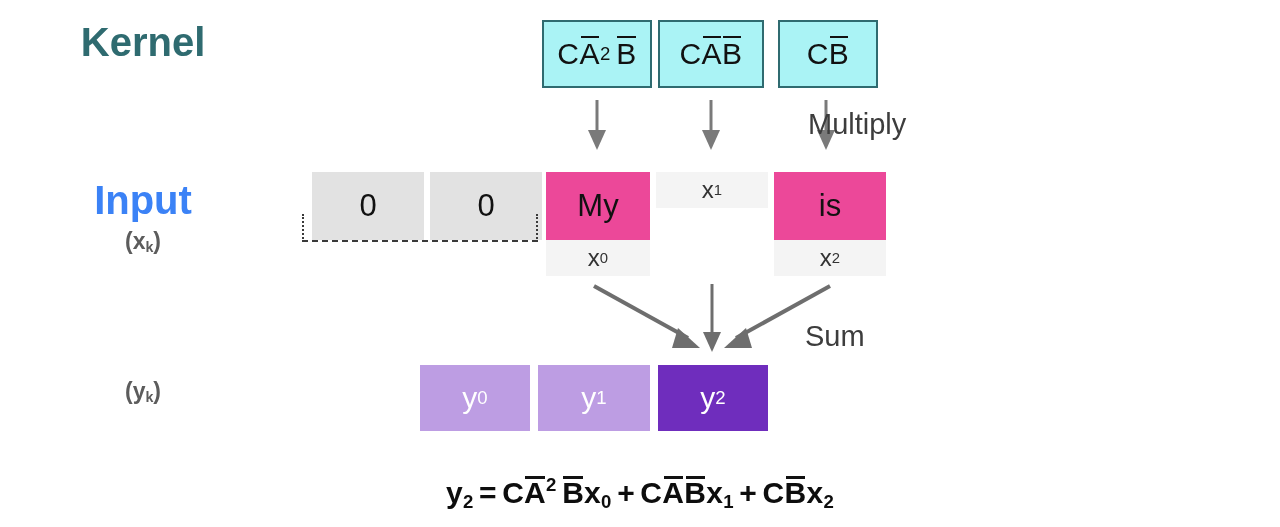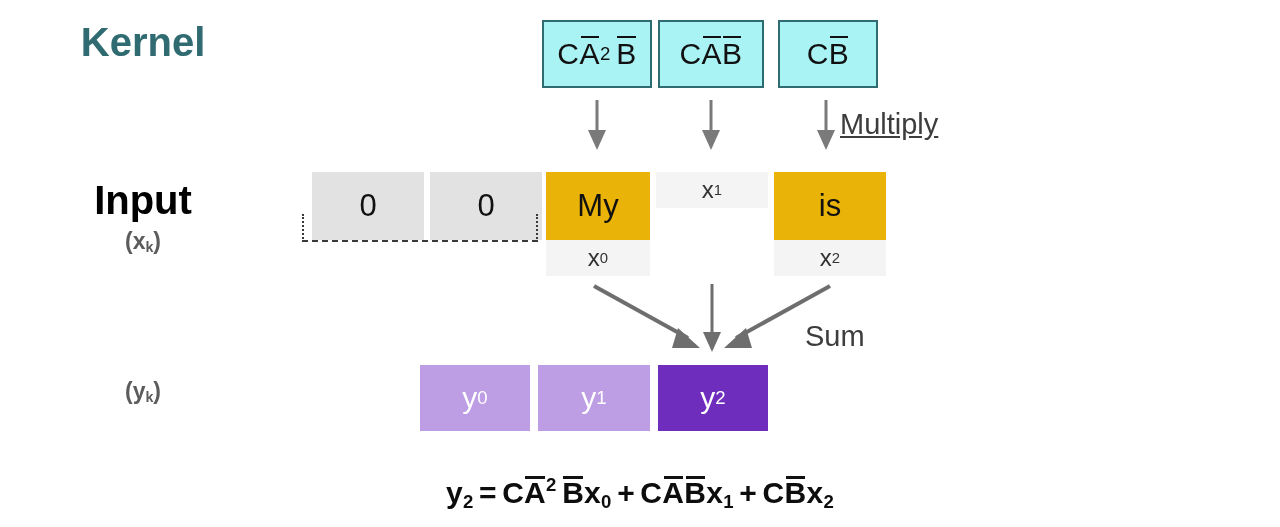--- a/index.html
+++ b/index.html
@@ -40,21 +40,21 @@
     font-weight: bold;
     color: #5c5c5c;
   }
   .row-label .sub sub {
     font-size: 0.62em;
     vertical-align: -0.22em;
   }
   #label-kernel { left: 18px; top: 22px; width: 250px; }
   #label-kernel .main { color: #2f6b70; }
   #label-input  { left: 18px; top: 180px; width: 250px; }
-  #label-input .main { color: #000000; }
+  #label-input .main { color: #3b82f6; }
   #label-output { left: 18px; top: 370px; width: 250px; }
   #label-output .main { color: #6f2dbd; }
 
   
   .kernel-box {
     position: absolute;
     background: #aaf3f5;
     border: 2px solid #2f6b70;
     box-sizing: border-box;
     display: flex;
@@ -93,26 +93,25 @@
     top: 100px;
     width: 22px;
     height: 52px;
   }
   #arrow-mult-0 { left: 586px; }
   #arrow-mult-1 { left: 700px; }
   #arrow-mult-2 { left: 815px; }
 
   .multiply-label {
     position: absolute;
-    left: 840px;
+    left: 808px;
     top: 108px;
     font-size: 29px;
     color: #3d3d3d;
     white-space: nowrap;
-    text-decoration: underline;
   }
 
   
   .pad-cell {
     position: absolute;
     top: 172px;
     height: 68px;
     background: #e2e2e2;
     display: flex;
     align-items: center;
@@ -125,21 +124,21 @@
   #pad-1 { left: 430px; width: 112px; }
 
   .in-cell {
     position: absolute;
     top: 172px;
     height: 104px;
     box-sizing: border-box;
   }
   .in-cell .word {
     height: 68px;
-    background: #eab308;
+    background: #ec4899;
     display: flex;
     align-items: center;
     justify-content: center;
     font-size: 31px;
     color: #111;
   }
   .in-cell .idx {
     height: 36px;
     background: #f4f4f4;
     display: flex;

